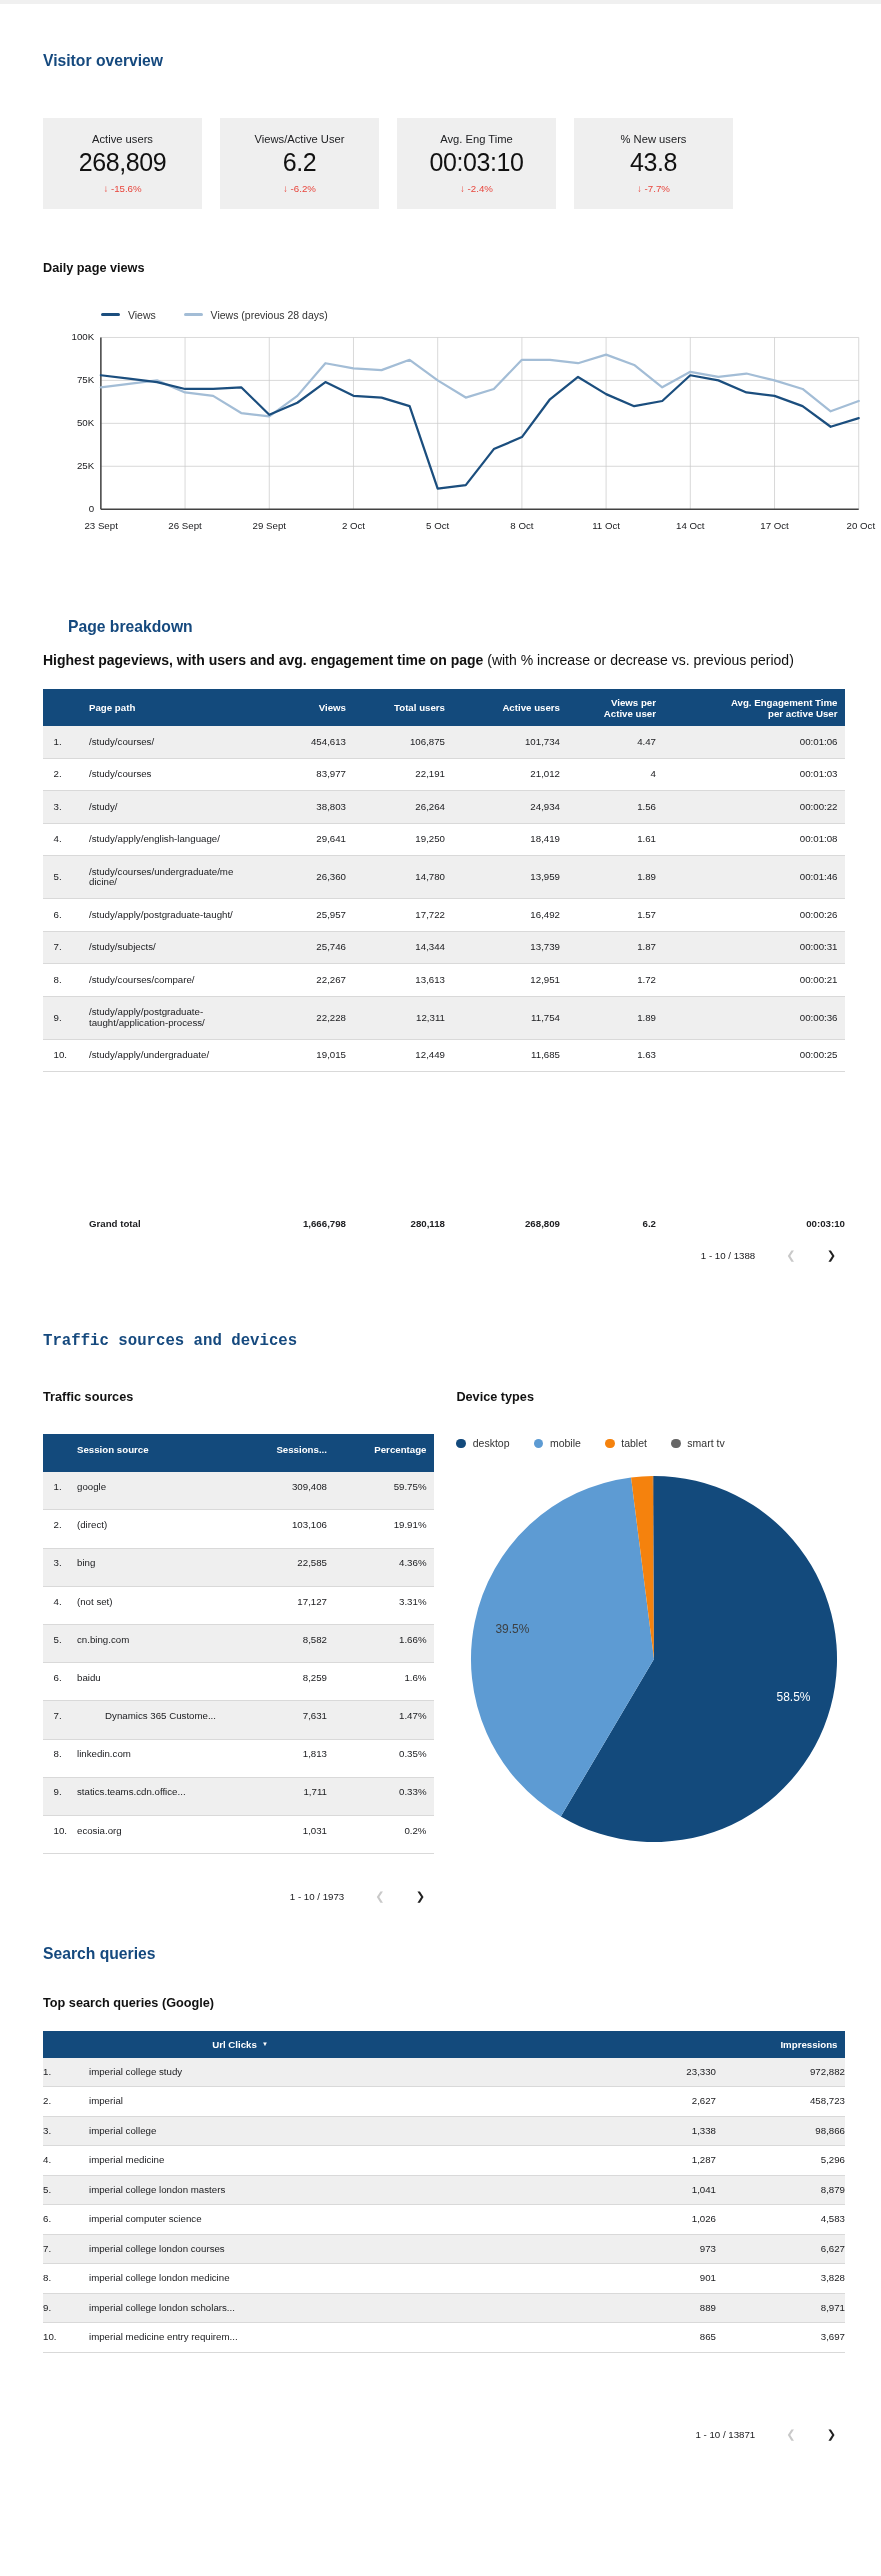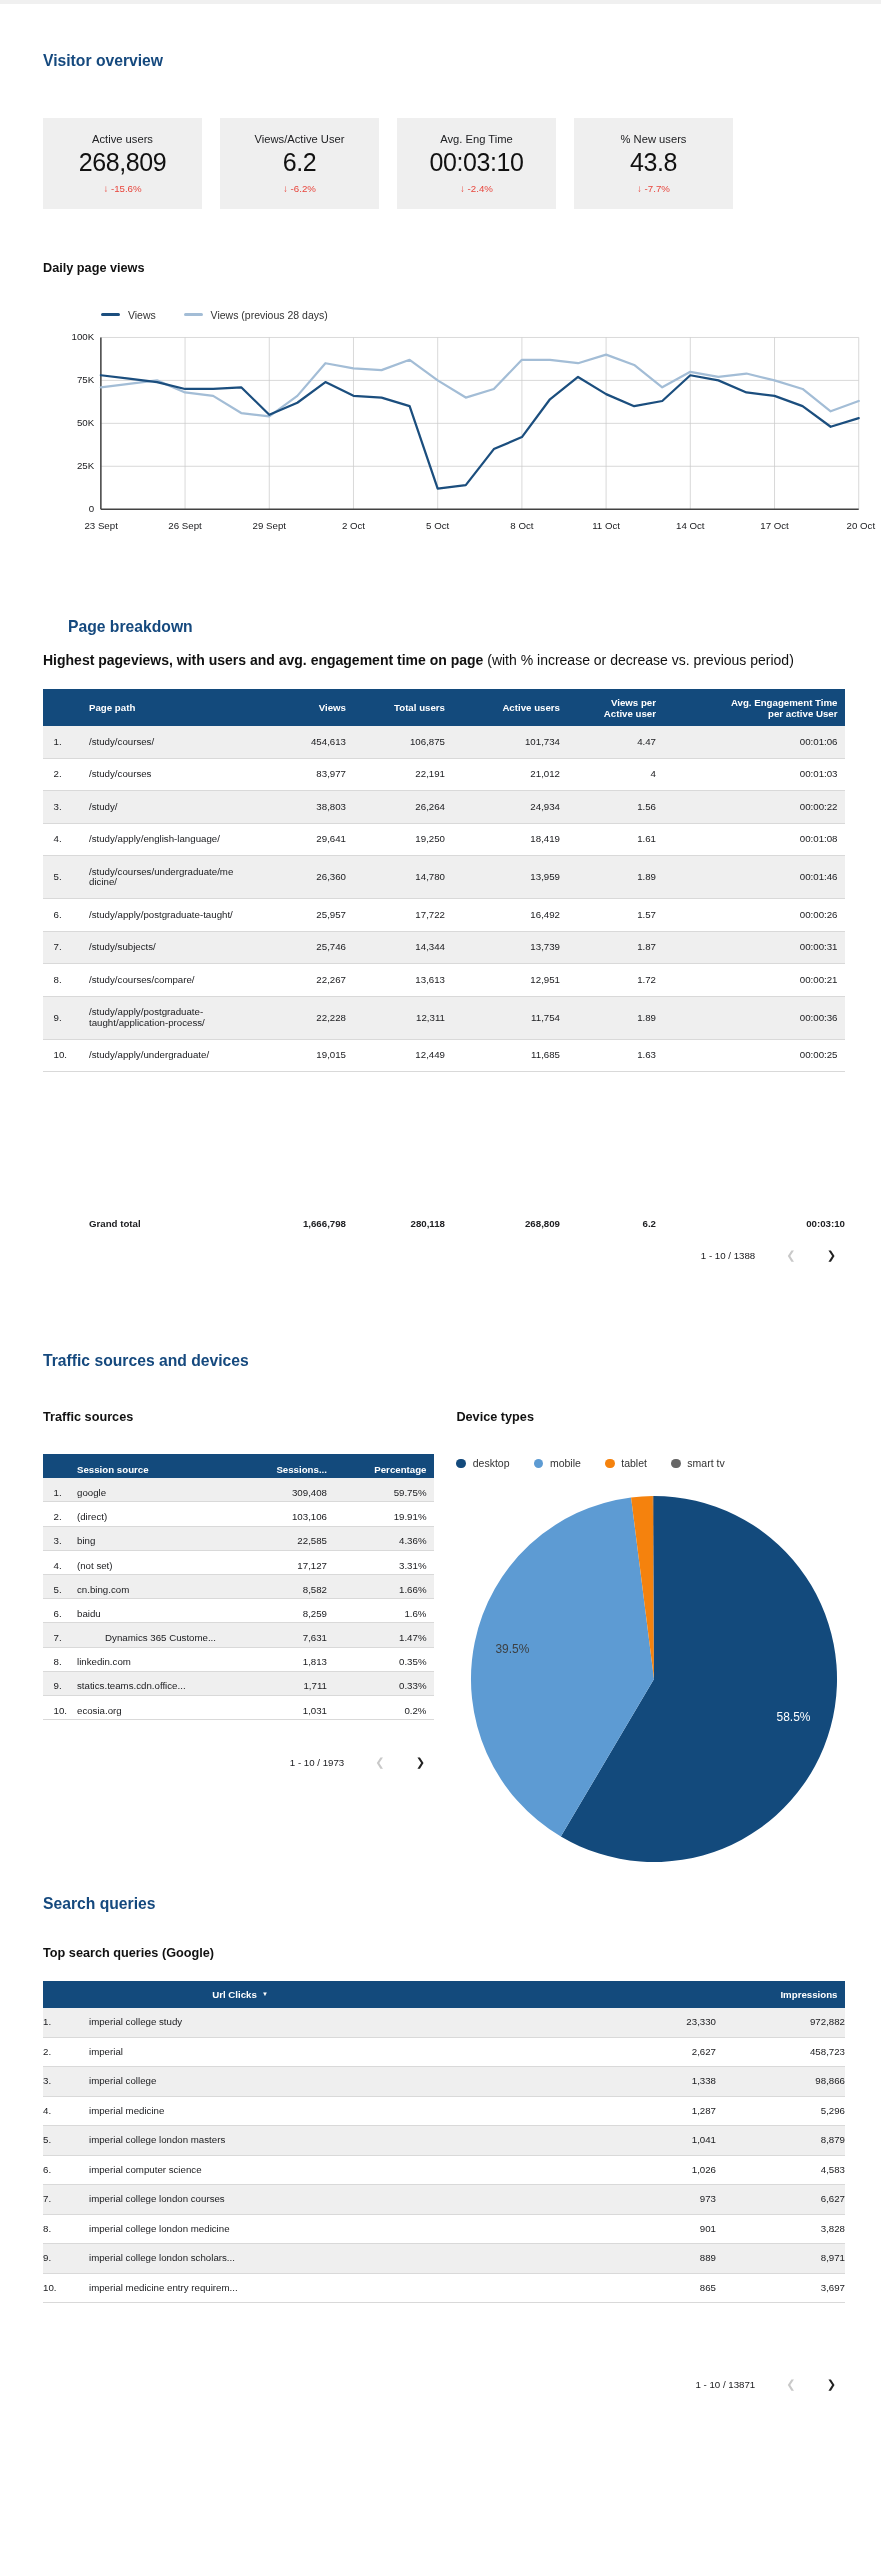--- a/index.html
+++ b/index.html
@@ -51,34 +51,34 @@
   .pag { display:flex; justify-content:flex-end; align-items:center; gap:31px; font-size:9.7px;
          margin-top:10.5px; color:#202124; padding-right:9px; }
   .pag .chv { font-size:11.2px; cursor:pointer; }
   .pag .prev { color:#c9c9c9; }
   .pag .next { color:#222; }
 
   #pb-title { margin-top:64px;margin-left:25px; }
   .subtitle { margin-top:16.4px; font-size:14px; color:#111; }
 
   
-  #ts-title { margin-top:90px; }
+  #ts-title { margin-top:70px;font-family:Liberation Mono, monospace; }
   .trafficwrap { display:flex; margin-top:40px; }
   .tleft { width:391px; }
   .tleft .tbl { margin-top:30px; }
-  .tleft .thead .c, .tleft .trow .c { padding-top:9.7px; padding-bottom:3px; }
+  .tleft .thead .c, .tleft .trow .c { padding-top:9.7px; padding-bottom:17px; }
   .tleft .pag { margin-top:36px; }
   .tright { margin-left:22.4px; width:388px; }
   .devlegend { display:flex; align-items:center; gap:24px; margin-top:33px; font-size:10.5px; color:#333; }
   .ditem { display:flex; align-items:center; gap:6.7px; cursor:pointer; }
   .dot { width:9.7px; height:9.7px; border-radius:50%; display:inline-block; }
   #piechart { display:block; margin:12px 0 0 9px; }
 
   
-  #sq-title { margin-top:18px; }
+  #sq-title { margin-top:42px; }
   #sq-sub { margin-top:33px; }
   #sqtable .trow .c { padding:9px 0; }
   #sq-pag { margin-top:75px; }
   .sorticon { font-size:6px; margin-left:5.2px; vertical-align:1.5px; }
 </style>
 </head>
 <body>
 
 <div class="topstrip"></div>
 <div class="wrap">

